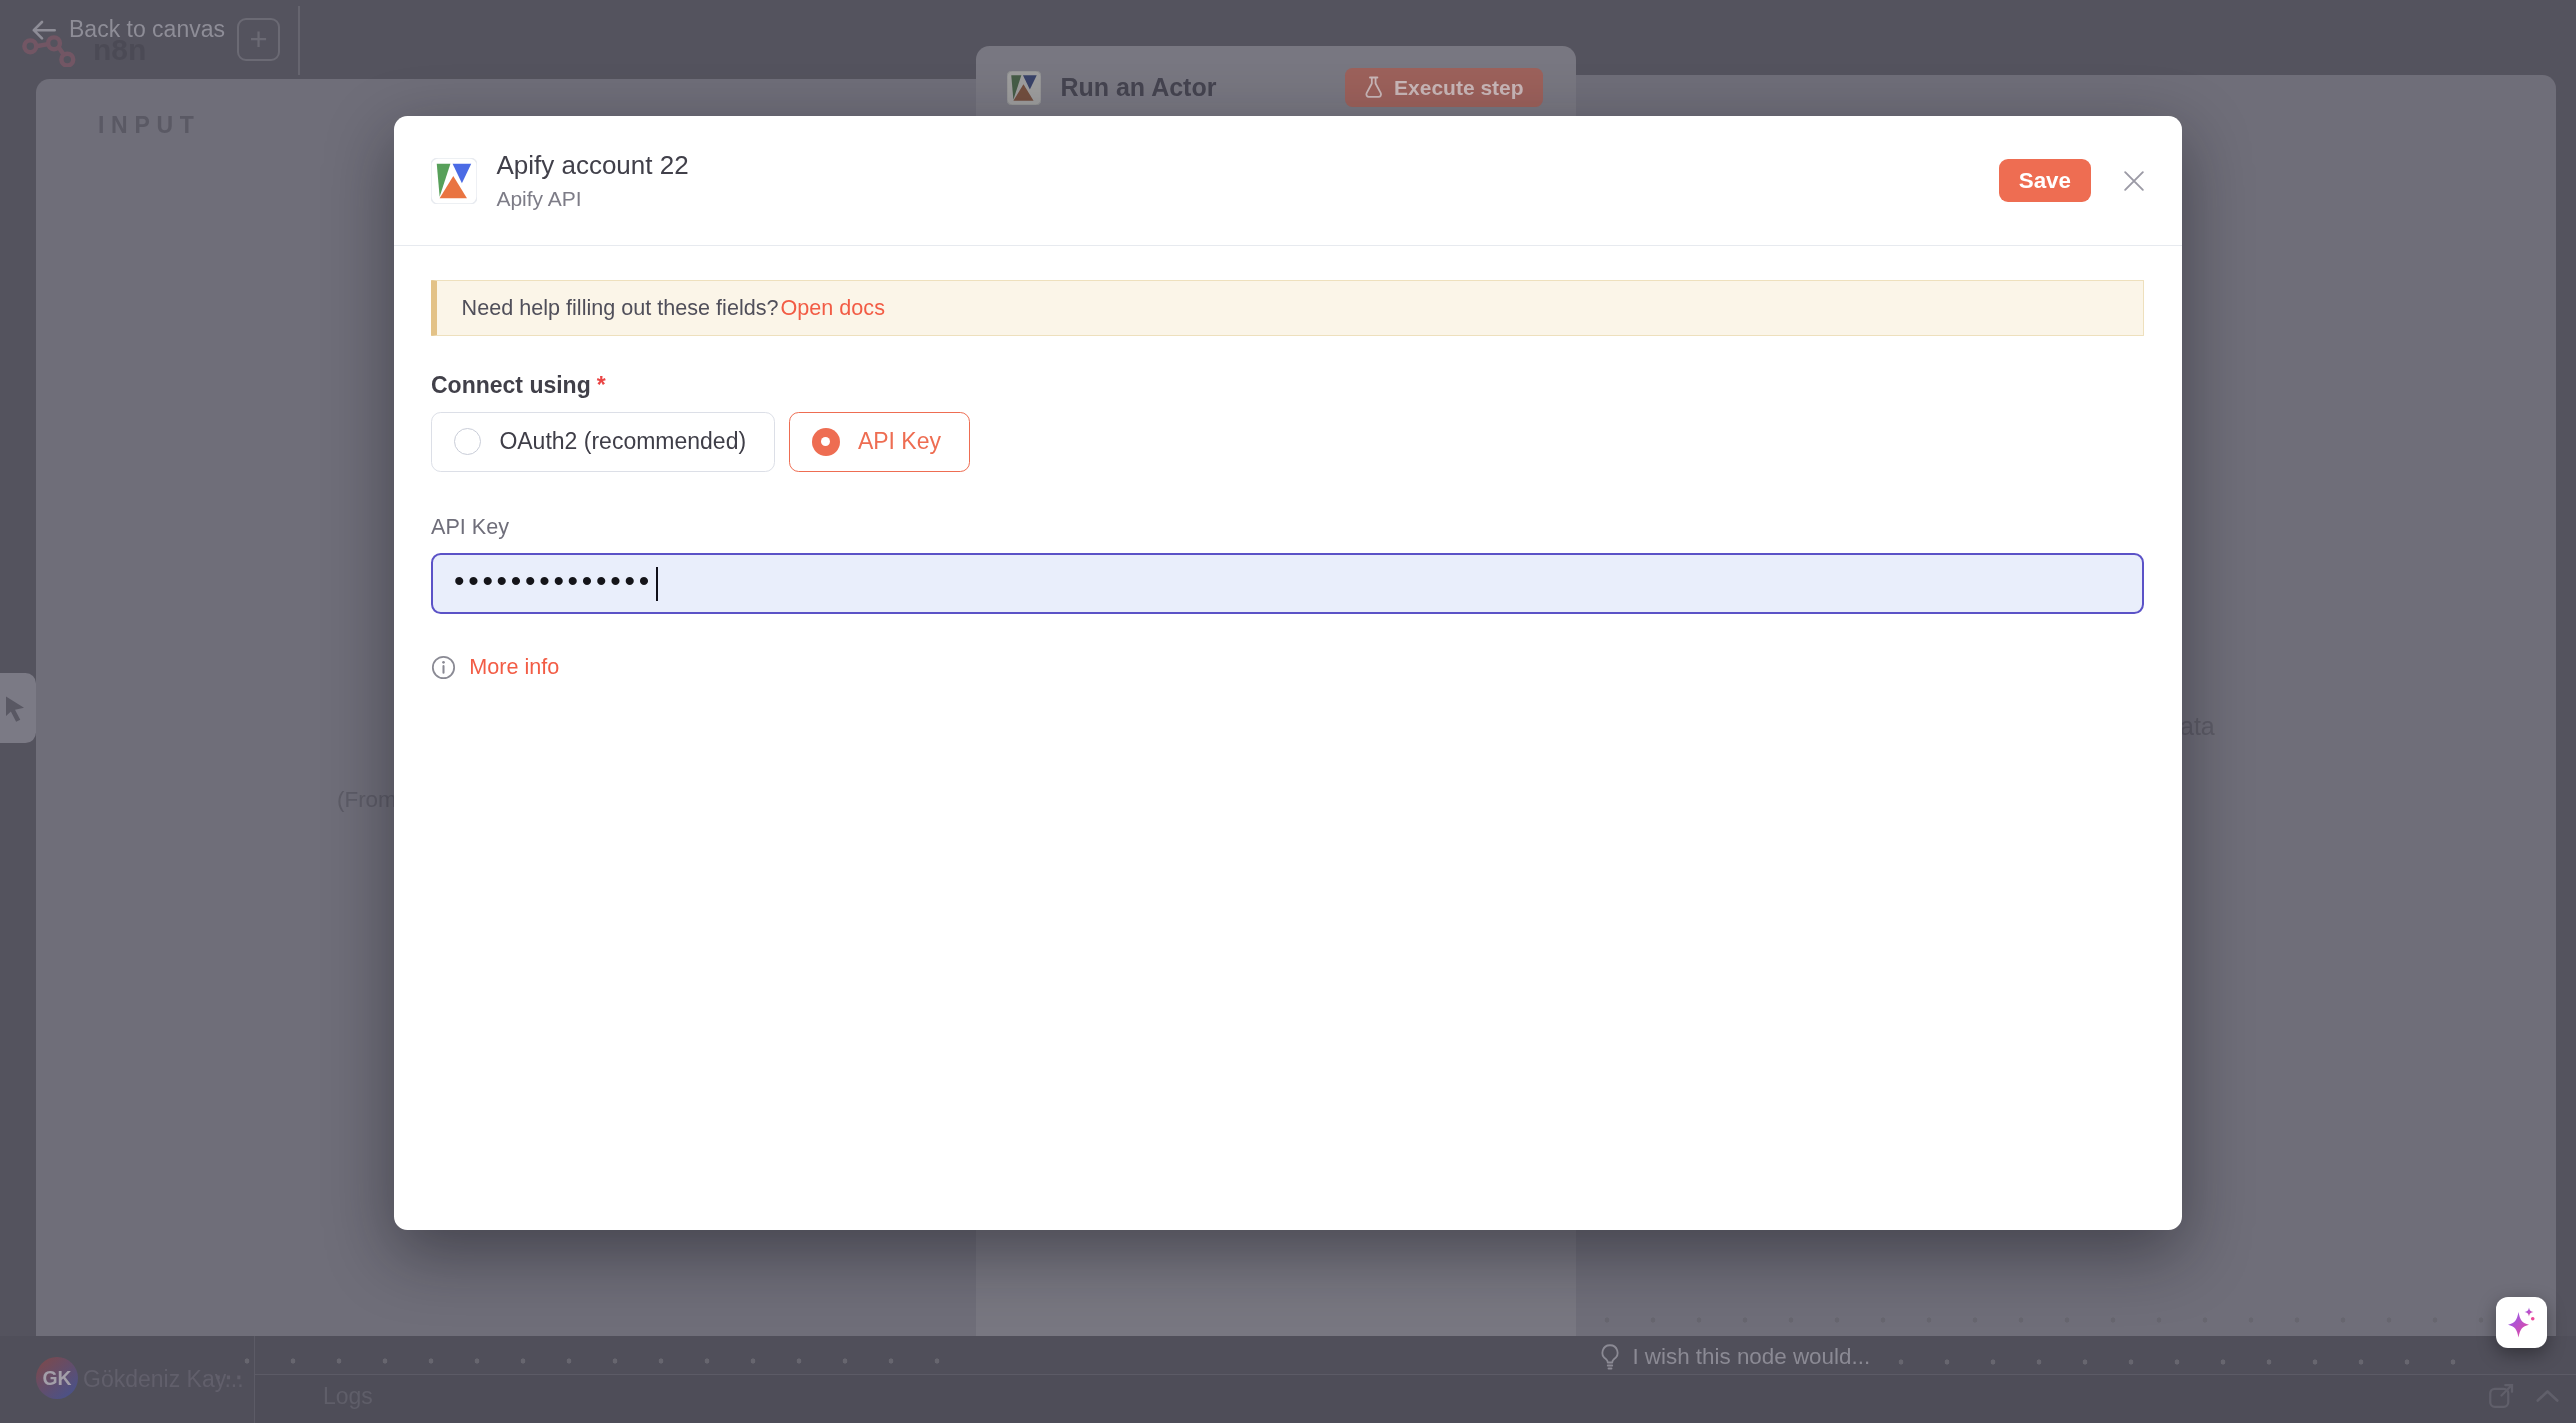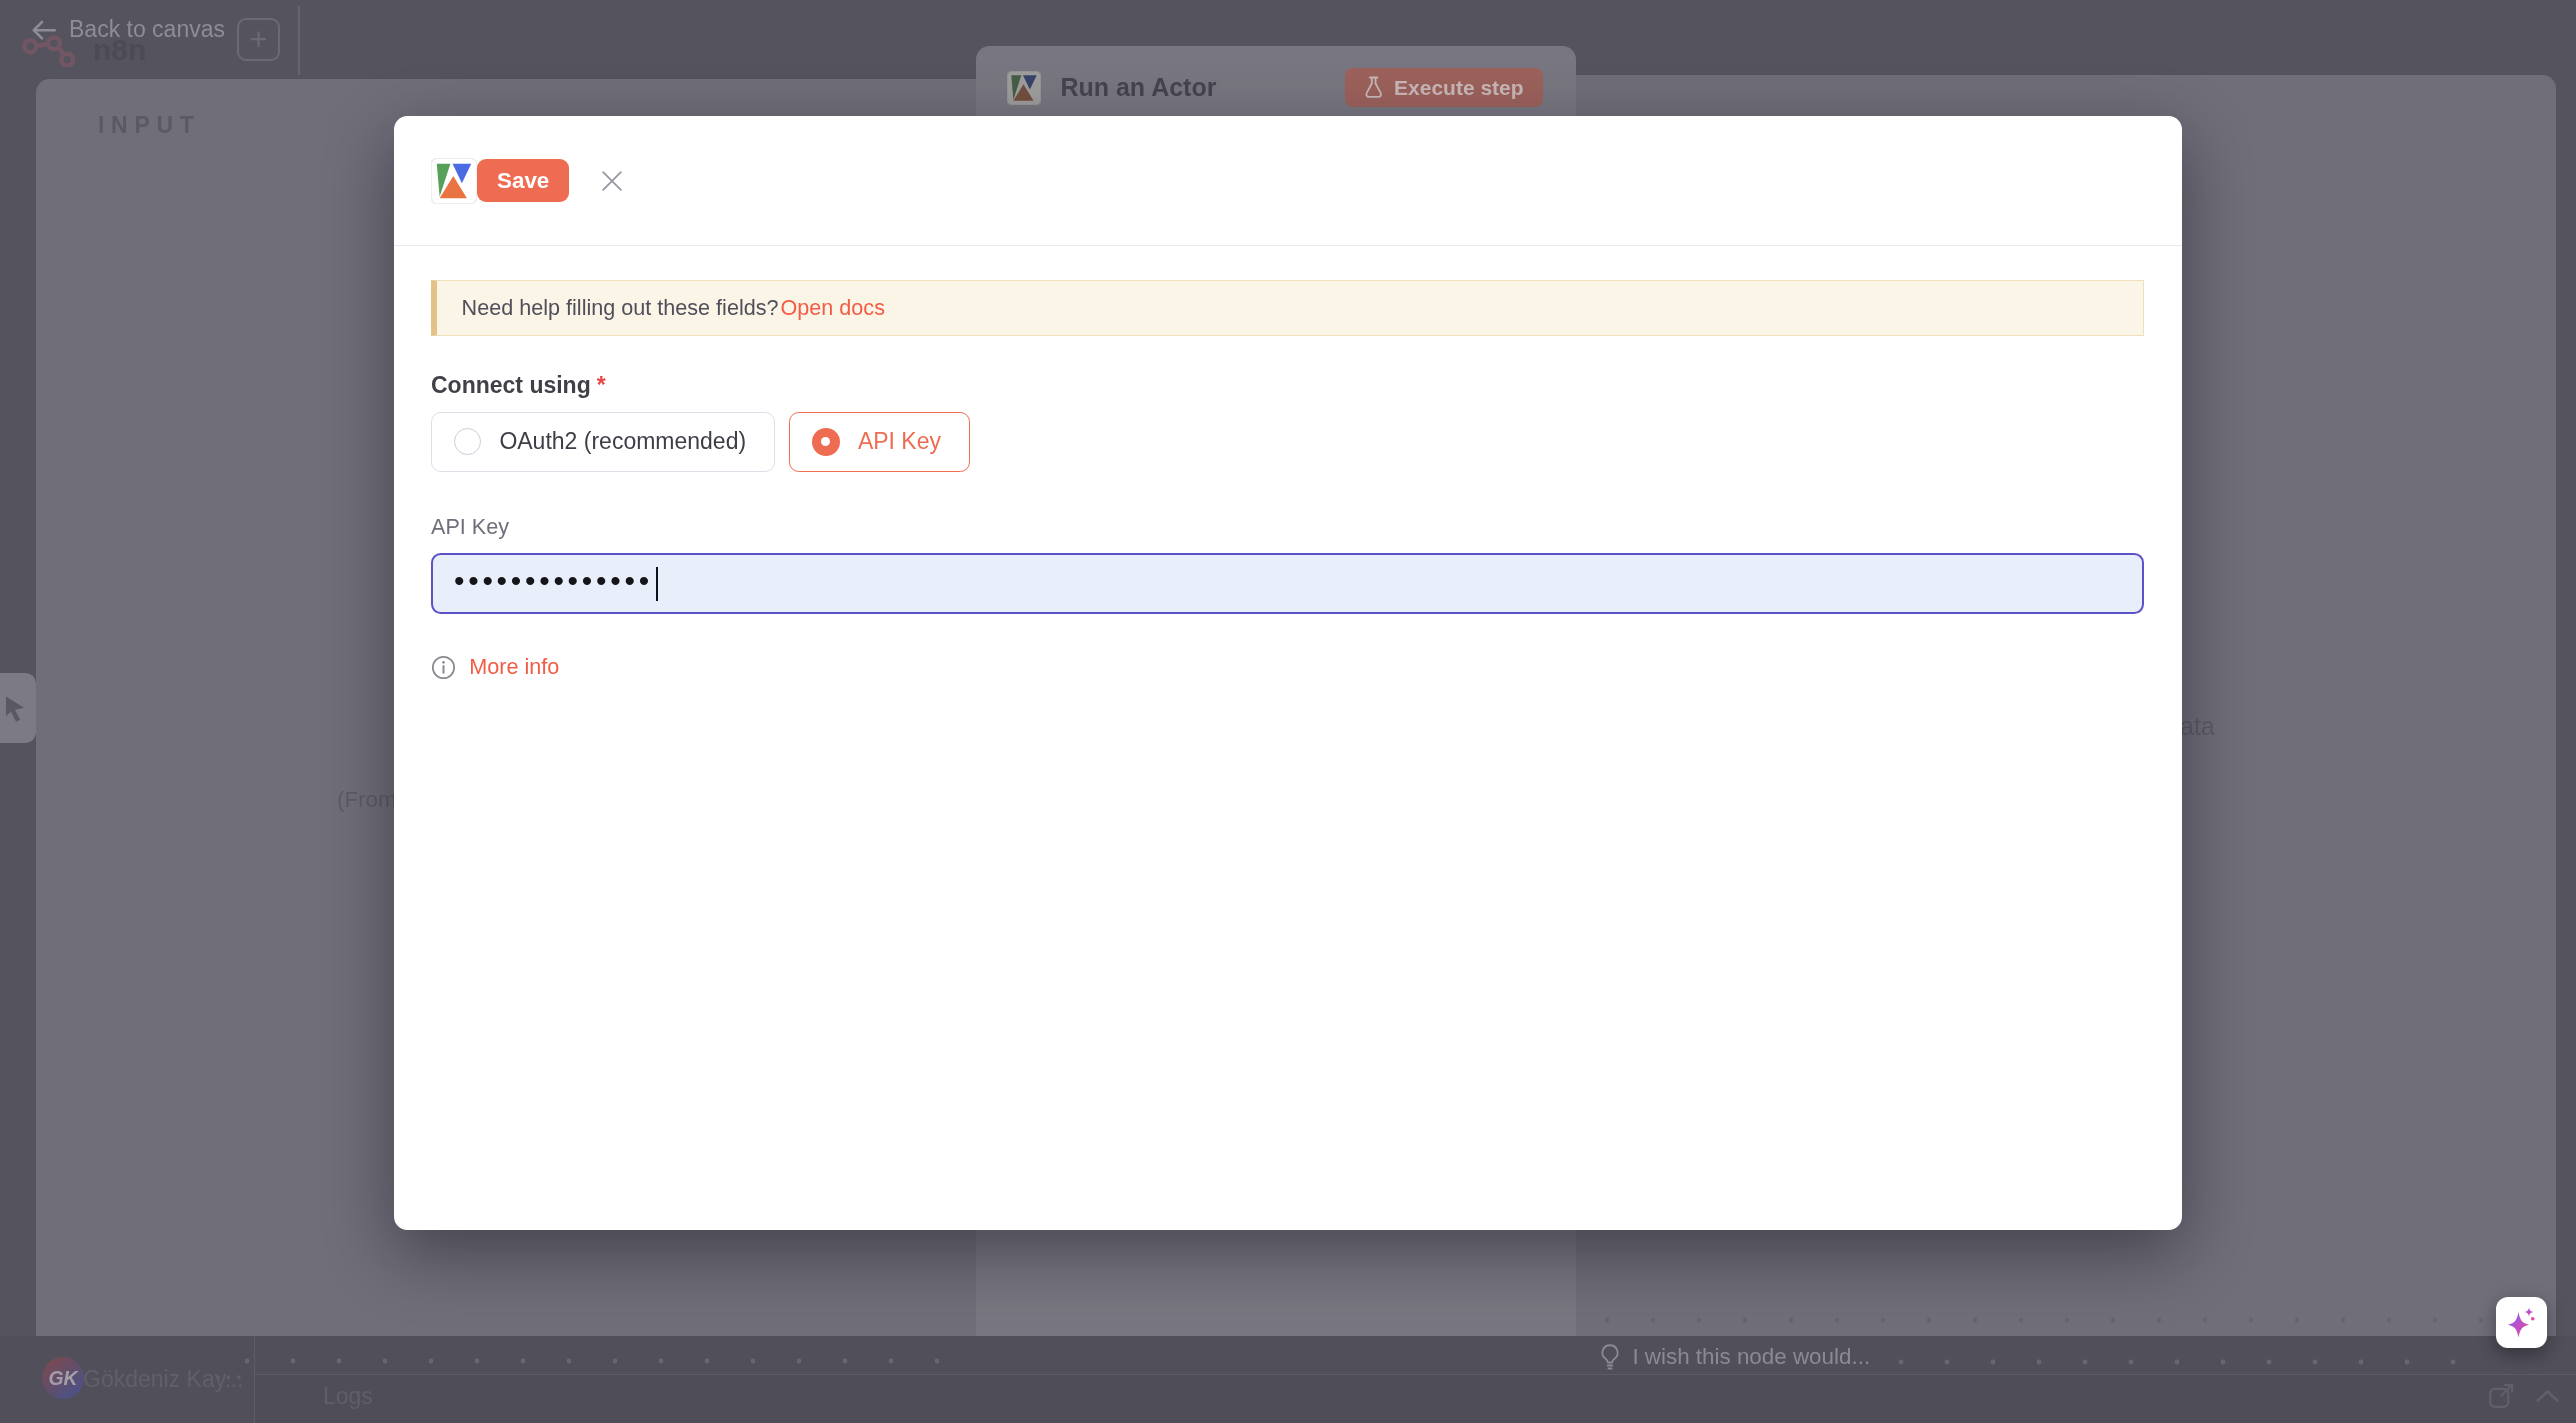--- a/index.html
+++ b/index.html
@@ -33,23 +33,23 @@
   .bottom-strip { left:0; top:1336px; width:2576px; height:87px; background:#504f5a; }
   .logs-strip { left:254px; top:1374px; width:2322px; height:50px; background:#4e4d58; border-top:0.7px solid #5c5b66; }
   .v-divider { left:254px; top:1336px; width:0.7px; height:87px; background:#5c5b66; }
   .logs-label { left:323px; top:1383px; font-size:23px; color:#5f5e69; }
 
   .dots-row { height:7.5px; background-image:radial-gradient(circle, #67666f 2.2px, transparent 2.6px); background-size:46px 7.5px; background-repeat:repeat-x; }
   .dots-a { left:224px; top:1357px; width:745px; }
   .dots-b { left:1584px; top:1316px; width:902px; }
   .dots-c { left:1878px; top:1358px; width:596px; }
 
-  .avatar { left:42px; top:1357px; width:42px; height:42px; border-radius:50%;
+  .avatar { left:36px; top:1357px; width:42px; height:42px; border-radius:50%;
             background:linear-gradient(140deg,#774a52 15%,#49528a 90%); display:flex; align-items:center; justify-content:center;
-            color:#a39fa9; font-size:19.4px; font-weight:600;font-style:italic; }
+            color:#a39fa9; font-size:19.4px; font-weight:600; }
   .user-name { left:83px; top:1366px; font-size:23px; color:#615f6b; }
   .more-dots { left:213px; top:1358px; font-size:31px; color:#615f6b; letter-spacing:1.5px; }
 
   .prompt-row { left:1598px; top:1343px; display:flex; align-items:center; gap:10.4px; color:#8b8a94; font-size:22.4px; }
   .bottom-icons { left:2485px; top:1379px; display:flex; align-items:center; gap:16.4px; }
 
   .cursor-btn { left:-13.4px; top:673px; width:49px; height:70px; background:#7b7a85; border-radius:10.4px;
                 display:flex; align-items:center; justify-content:flex-end; padding-right:6px; }
 
   .sparkle-btn { left:2496px; top:1297px; width:51px; height:51px; background:#ffffff; border-radius:12px;
@@ -196,20 +196,24 @@
   </div>
 
   <div class="abs modal">
     <div class="modal-header">
       <svg class="apify-logo" viewBox="0 0 32 32">
         <rect x="0" y="0" width="32" height="32" rx="5" fill="#ffffff" stroke="#e8ebf0" stroke-width="1"></rect>
         <polygon points="4,4 13.5,4 6,27" fill="#57a05a"></polygon>
         <polygon points="15,4 28,4 21.5,17.5" fill="#4b6be5"></polygon>
         <polygon points="15.5,12.5 25,28 6,28" fill="#e97441"></polygon>
       </svg>
+      <div class="title-block">
+        <div class="modal-title">Apify account 22</div>
+        <div class="modal-subtitle">Apify API</div>
+      </div>
       <button class="save-btn">Save</button>
       <div class="close-btn">
         <svg width="28" height="28" viewBox="0 0 38 38">
           <path d="M7 7 L31 31 M31 7 L7 31" stroke="#9b9aa5" stroke-width="2.6" stroke-linecap="round"></path>
         </svg>
       </div>
     </div>
 
     <div class="modal-body">
 

